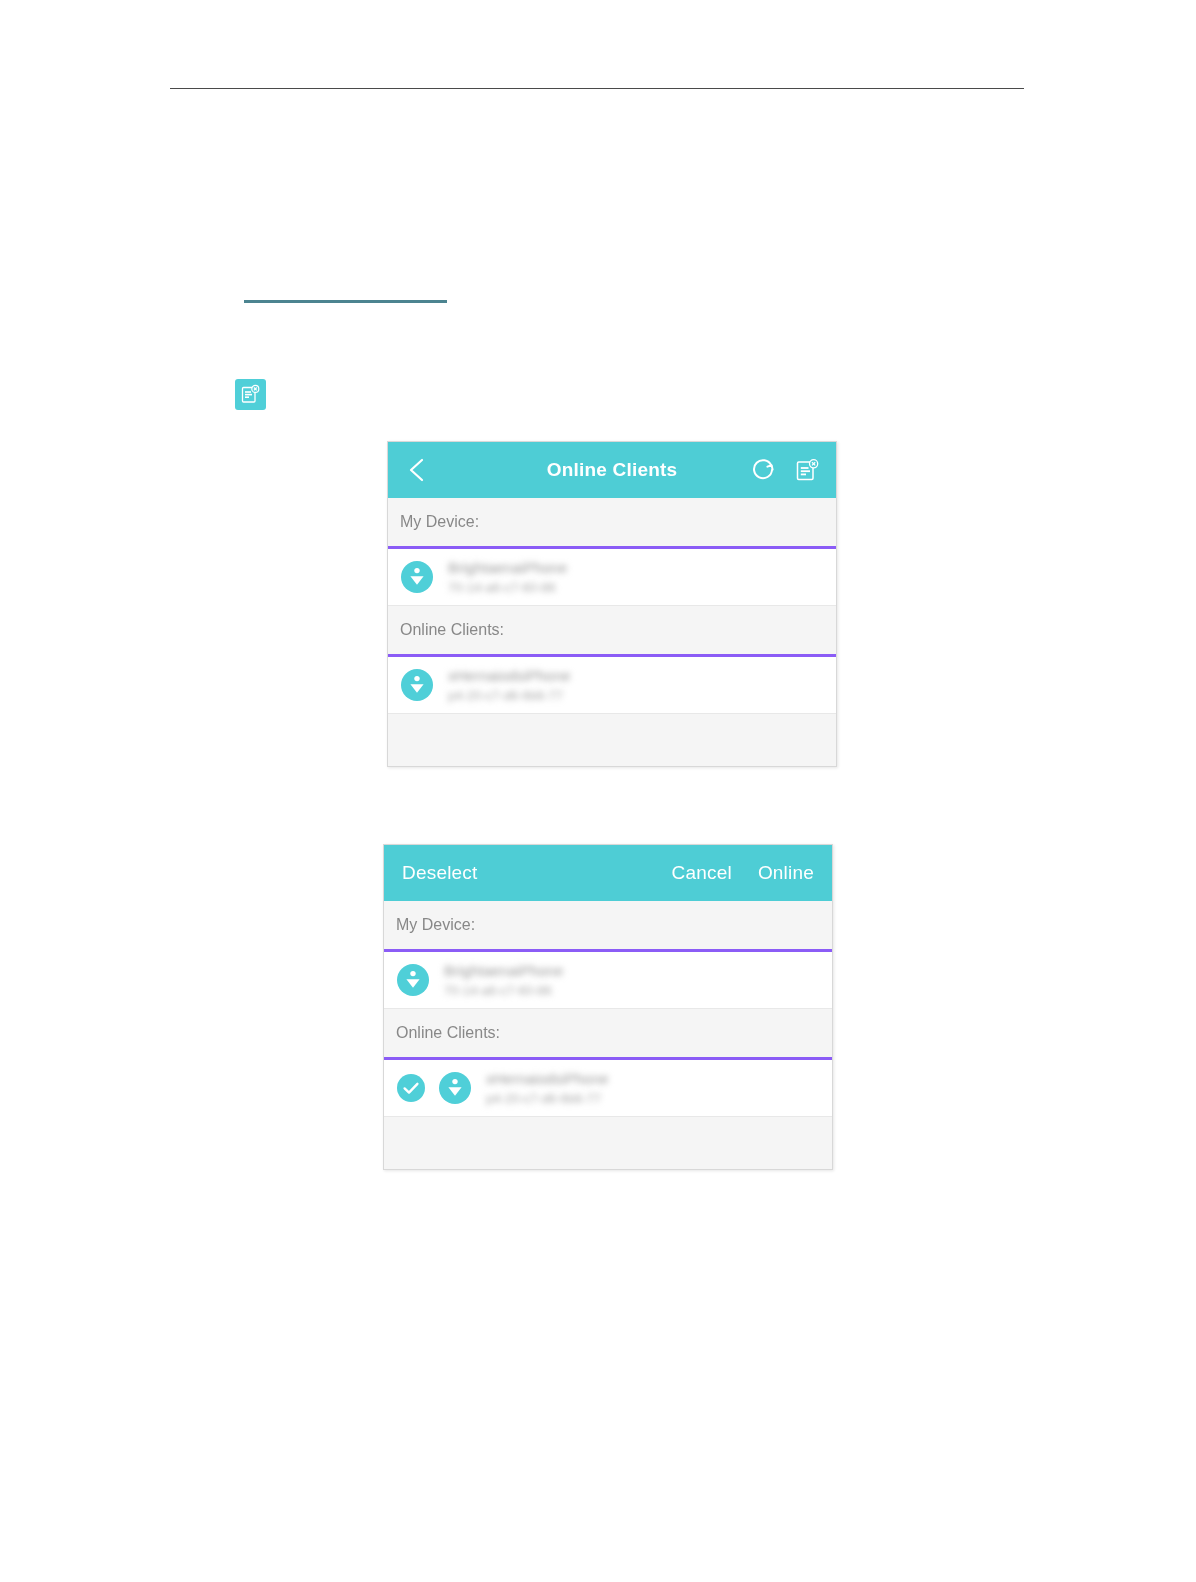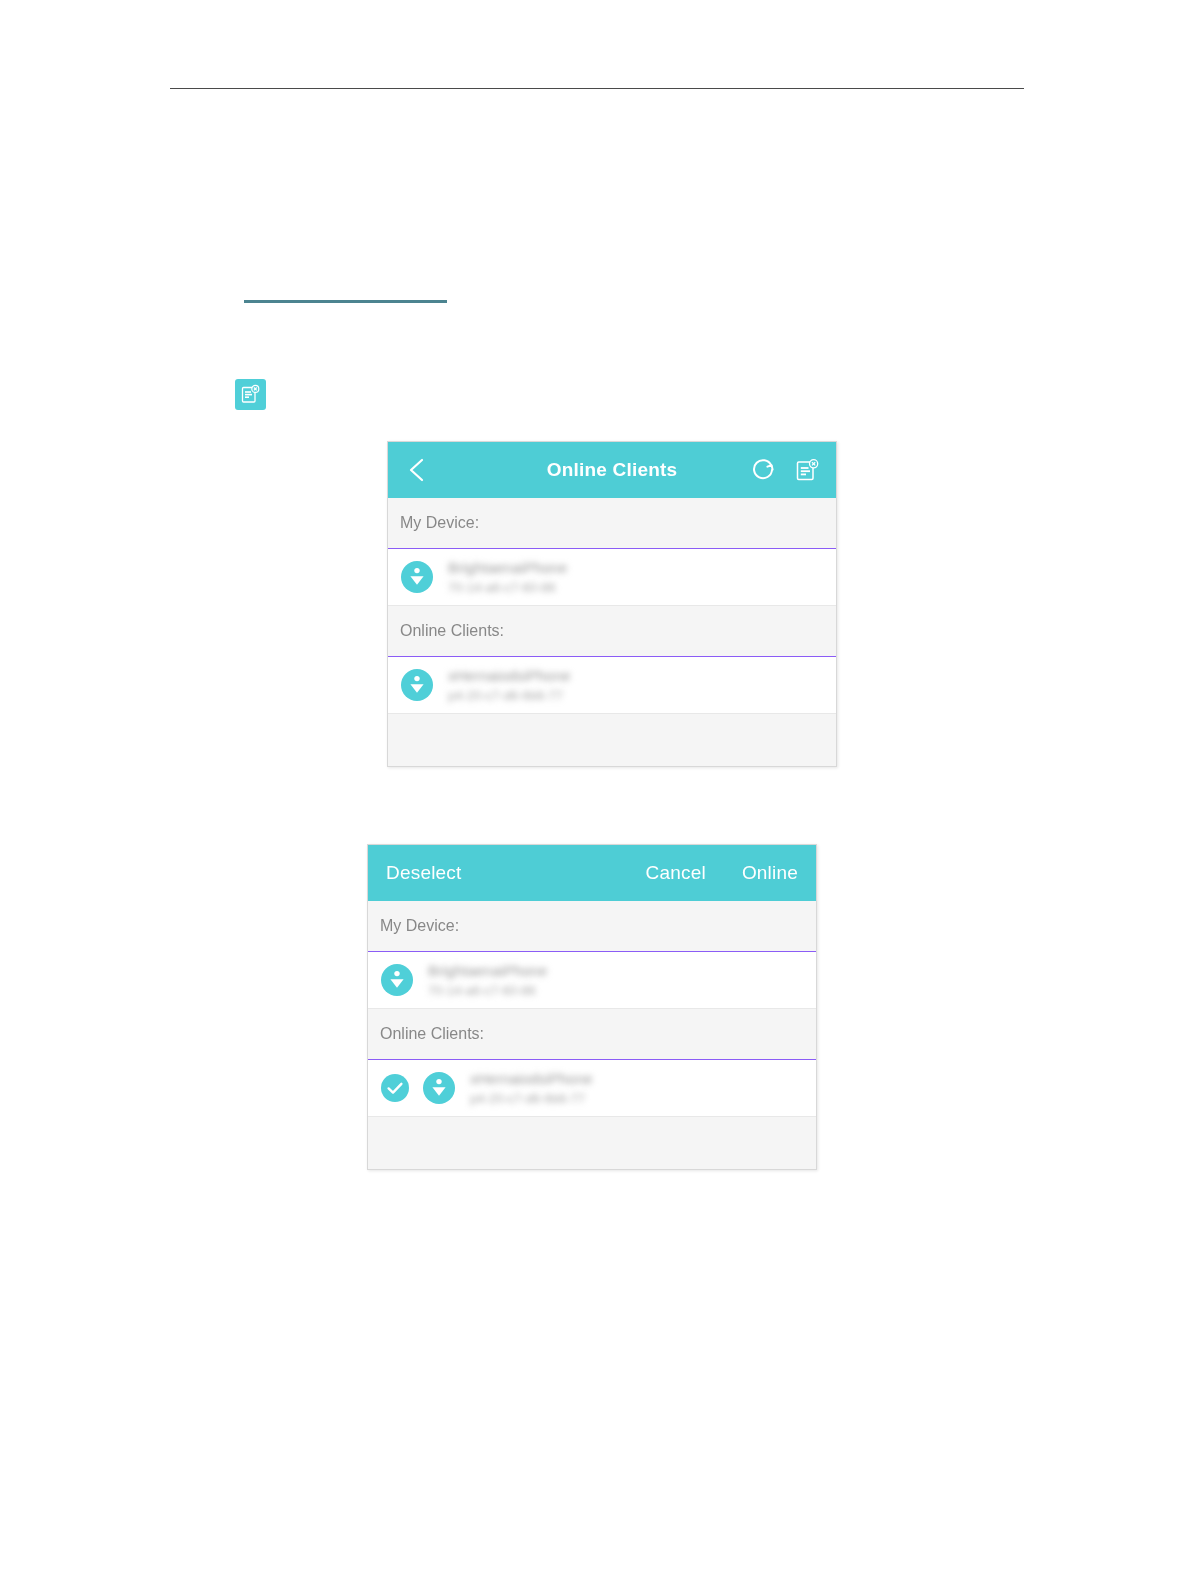--- a/index.html
+++ b/index.html
@@ -53,21 +53,21 @@
   
   .mock {
     position: absolute;
     width: 450px;
     background: #ffffff;
     border: 1px solid #d8d8d8;
     box-sizing: border-box;
     box-shadow: 1px 1px 3px rgba(0,0,0,0.10);
   }
   .mock-1 { left: 387px; top: 441px; }
-  .mock-2 { left: 367px; top: 844px; }
+  .mock-2 { left: 383px; top: 844px; }
 
   .bar {
     background: #4ecdd5;
     height: 56px;
     display: flex;
     align-items: center;
     box-sizing: border-box;
     position: relative;
   }
   .bar-1 { padding: 0 14px; }
@@ -115,27 +115,27 @@
     font-size: 19px;
     font-weight: normal;
     letter-spacing: 0.2px;
     white-space: nowrap;
   }
   .bar-left-btn { margin-right: auto; }
   .bar-right-group {
     margin-left: auto;
     display: flex;
     align-items: center;
-    gap: 36px;
+    gap: 26px;
   }
 
   
   .section-head {
     background: #f5f5f5;
-    border-bottom: 1px solid #8b5cf6;
+    border-bottom: 3px solid #8b5cf6;
     height: 51px;
     display: flex;
     align-items: center;
     padding-left: 12px;
     box-sizing: border-box;
   }
   .section-head-label {
     color: #888888;
     font-size: 16px;
   }

